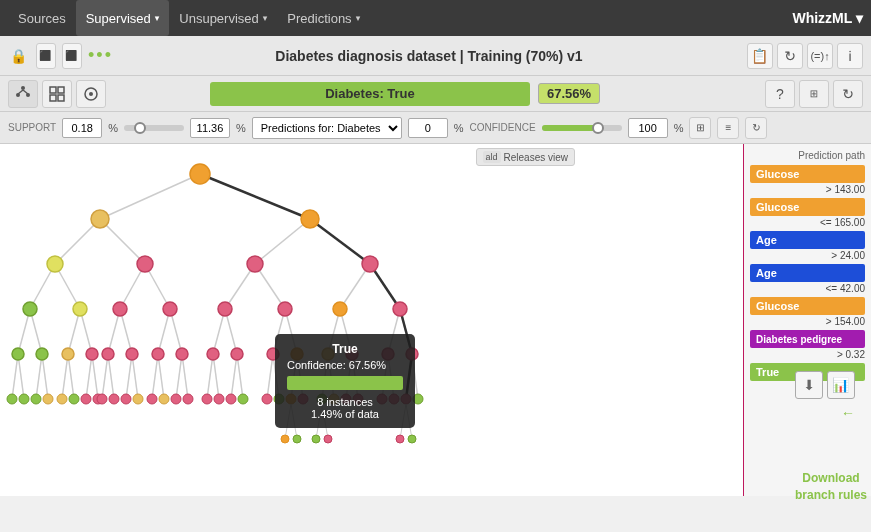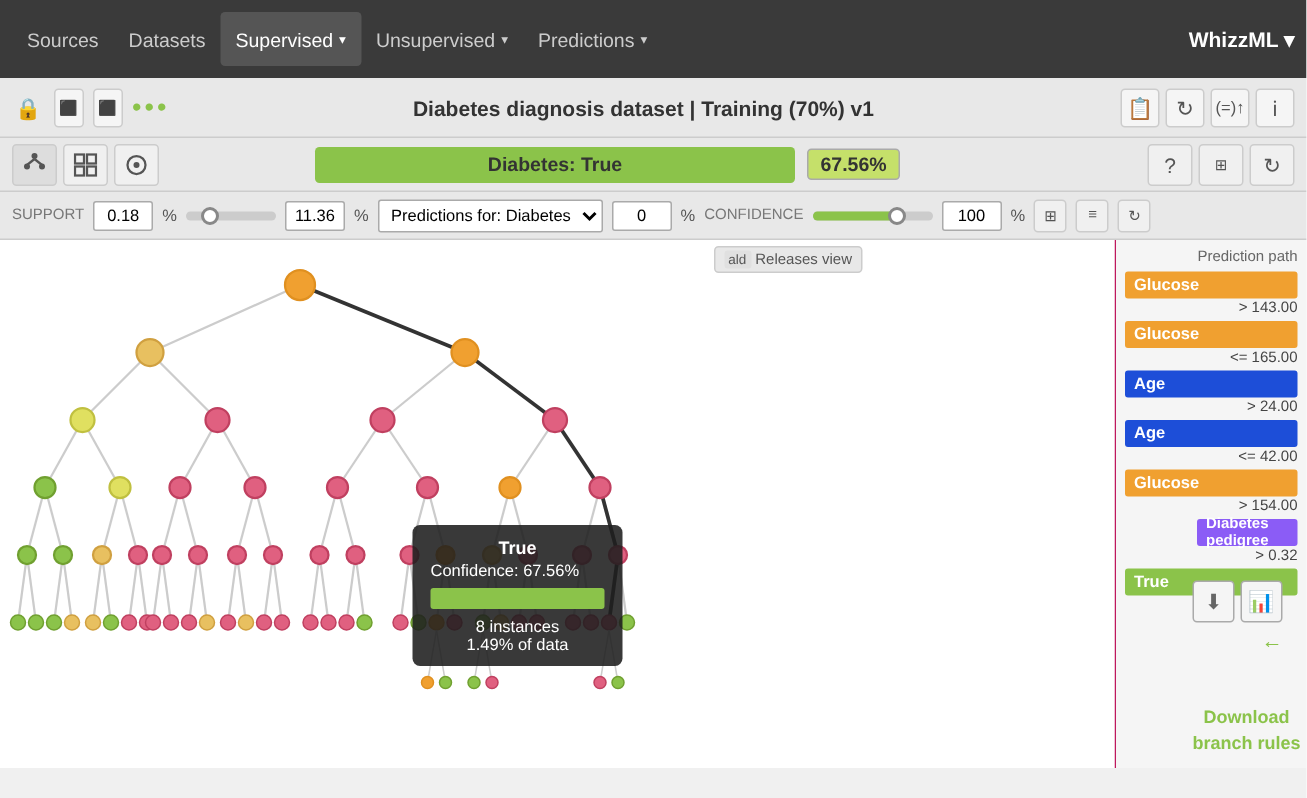--- a/index.html
+++ b/index.html
@@ -1,21 +1,21 @@
 <!DOCTYPE html>
 <html><head>
   <meta charset="utf-8">
   <style>
     * { box-sizing: border-box; margin: 0; padding: 0; }
     body { width: 871px; height: 532px; overflow: hidden; font-family: Arial, sans-serif; font-size: 12px; background: #f0f0f0; }
 
     
     #top-nav {
       background: #3a3a3a;
-      height: 52px;
+      height: 36px;
       display: flex;
       align-items: center;
       padding: 0 8px;
       color: #ccc;
     }
     .nav-item {
       padding: 0 10px;
       height: 36px;
       display: flex;
       align-items: center;
@@ -279,23 +279,20 @@
       font-size: 14px;
       color: #888;
     }
   </style>
 </head>
 <body>
 
 <div id="top-nav">
   <div class="nav-item">
     <span>Sources</span>
-  </div>
-  <div class="nav-item">
-    <span>Datasets</span>
   </div>
   <div class="nav-item active">
     <span>Supervised</span>
     <span class="arrow">▾</span>
   </div>
   <div class="nav-item">
     <span>Unsupervised</span>
     <span class="arrow">▾</span>
   </div>
   <div class="nav-item">
@@ -612,21 +609,21 @@
     </div>
 
     <div class="pred-path-item">
       <div class="pred-path-bar bar-orange">
         <span>Glucose</span>
       </div>
       <div class="pred-path-condition">&gt; 154.00</div>
     </div>
 
     <div class="pred-path-item">
-      <div class="pred-path-bar" style="background:#8b5cf6;margin-left:48px;">
+      <div class="pred-path-bar" style="background:#a21caf;">
         <span style="font-size:10px;">Diabetes pedigree</span>
       </div>
       <div class="pred-path-condition">&gt; 0.32</div>
     </div>
 
     <div class="pred-path-item">
       <div class="pred-path-bar bar-green">
         <span>True</span>
       </div>
     </div>

